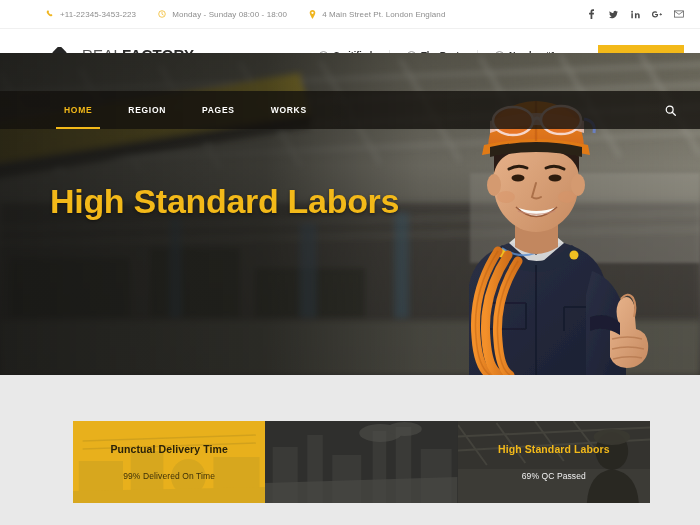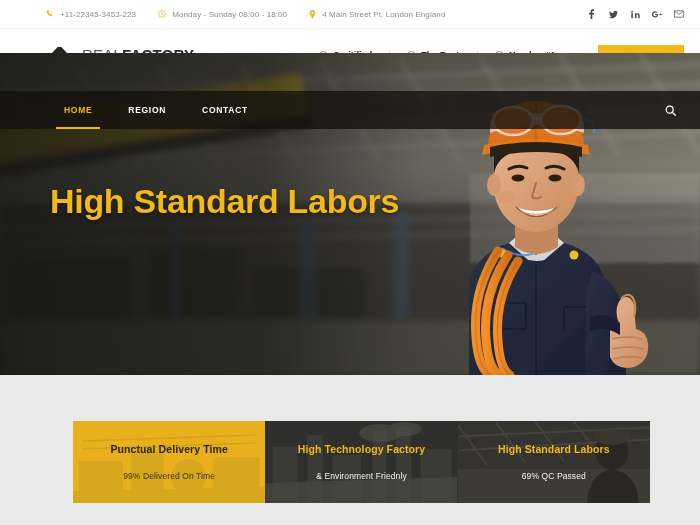--- a/index.html
+++ b/index.html
@@ -485,21 +485,22 @@
       <div class="hero-title">High Standard Labors</div>
       <div class="hero-sub">
       </div>
     </div>
   </div>
 
   <div class="nav" style="position:absolute; top:91px; left:0; right:0;">
     <div class="nav-items">
       <div class="nav-item active">HOME</div>
       <div class="nav-item">REGION</div>
-      <div class="nav-item">CONTACT</div>
+      <div class="nav-item">PAGES</div>
+      <div class="nav-item">WORKS</div>
     </div>
     <div class="nav-spacer"></div>
     <div class="nav-search">
       <svg width="11" height="11" viewBox="0 0 16 16" fill="none" stroke="#ffffff" stroke-width="1.8">
         <circle cx="6.8" cy="6.8" r="5"></circle>
           <path d="M10.5 10.5 L15 15" stroke-linecap="round"></path>
       </svg>
     </div>
   </div>
 
@@ -542,24 +543,20 @@
           </g>
           <g fill="#484844" opacity=".7">
             <path d="M0 62 L200 56 L200 82 L0 82 Z"></path>
           </g>
           <g fill="#555550" opacity=".5">
             <ellipse cx="120" cy="12" rx="22" ry="9"></ellipse>
             <ellipse cx="145" cy="8" rx="18" ry="7"></ellipse>
           </g>
         </svg>
       </div>
-      <div class="feat-inner">
-        <div class="feat-title">High Technology Factory</div>
-        <div class="feat-sub">&amp; Environment Friednly</div>
-      </div>
     </div>
 
     <div class="feat dark2">
       <div class="feat-bg">
         <svg viewBox="0 0 200 82" preserveAspectRatio="none">
           <rect width="200" height="82" fill="#34332f"></rect>
           <g stroke="#47463f" stroke-width="2" opacity=".85" fill="none">
             <path d="M-10 16 L210 6"></path>
               <path d="M-10 30 L210 18"></path>
             <path d="M0 4 L30 44"></path>

